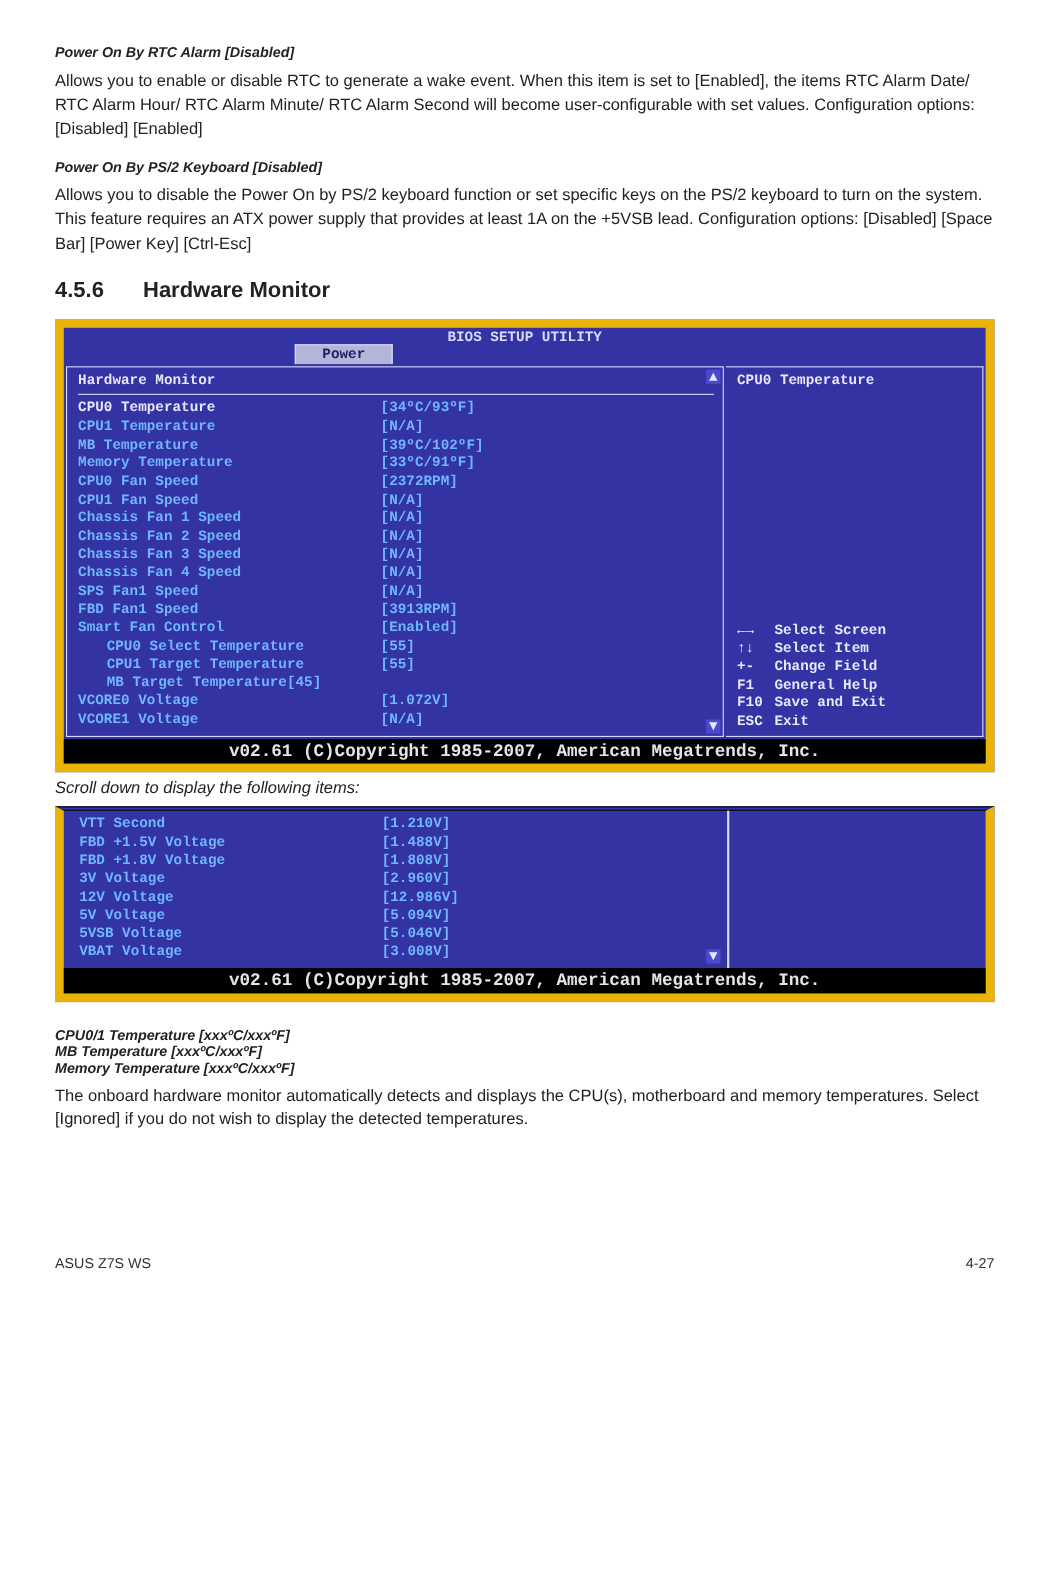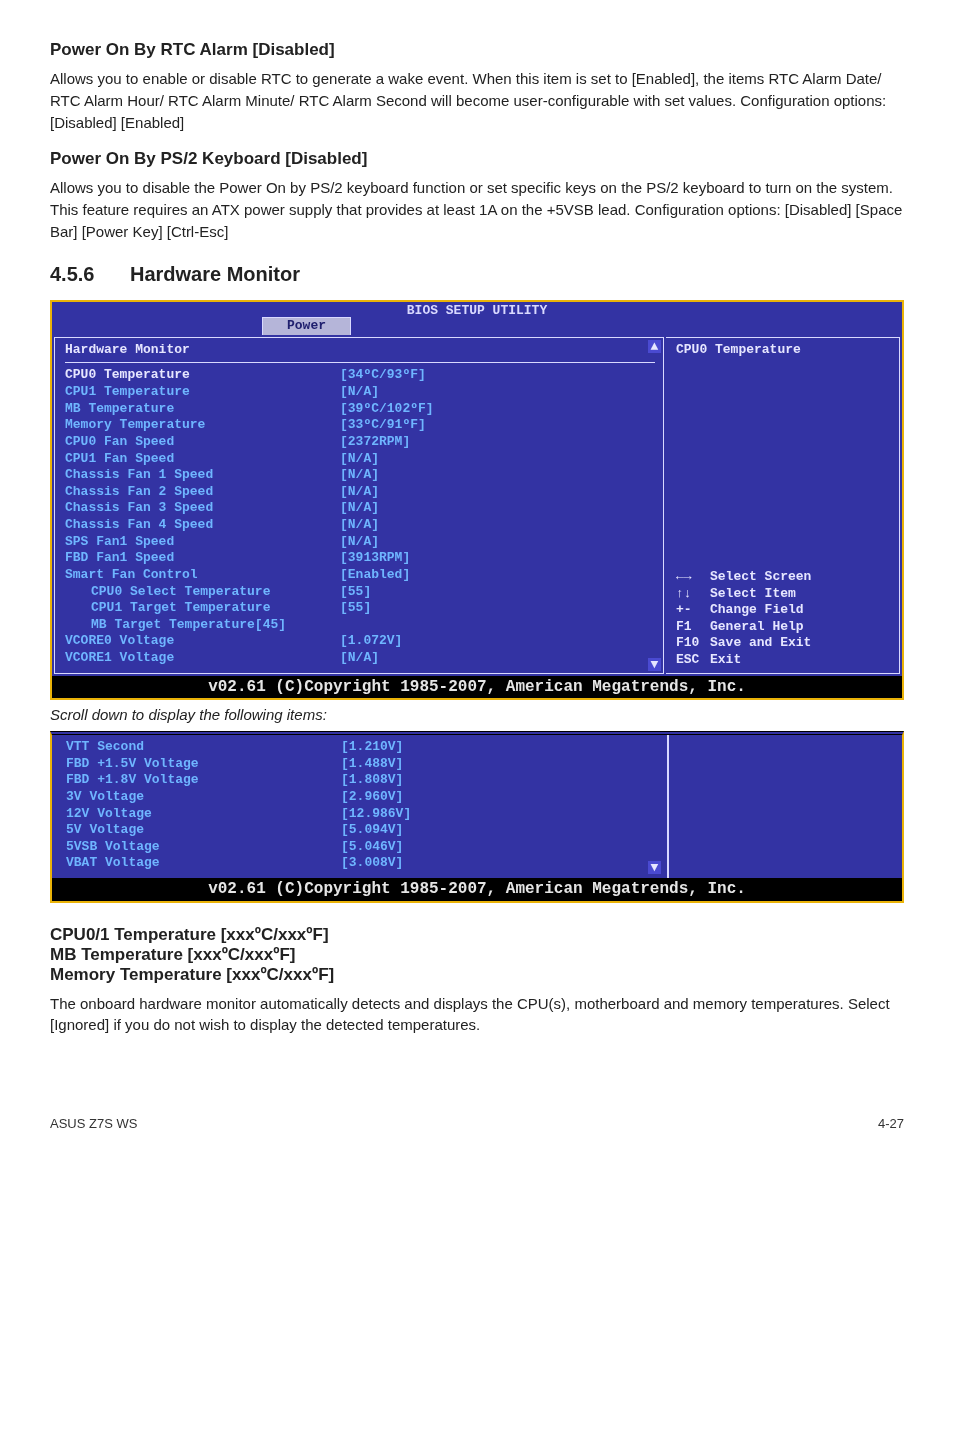--- a/index.html
+++ b/index.html
@@ -6,41 +6,42 @@
     font-family: Arial, Helvetica, sans-serif;
     font-size: 15px;
     color: #222;
     margin: 0;
     padding: 40px 50px 20px 50px;
     width: 954px;
     box-sizing: border-box;
     background: #fff;
   }
   h3.section-heading {
-    font-size: 17px;
+    font-size: 13px;
     font-weight: bold;
     margin: 0 0 8px 0;
+    font-style: italic;
   }
   p.body-text {
     line-height: 1.45;
     margin: 0 0 16px 0;
   }
   h2.numbered-heading {
     font-size: 20px;
     font-weight: bold;
     margin: 20px 0 14px 0;
   }
   .numbered-heading .num {
     display: inline-block;
     width: 80px;
   }
 
   
   .bios-box {
-    border: 2px solid #eab308;
+    border: 8px solid #eab308;
     background: #3333a3;
     color: #ffff66;
     font-family: "Courier New", monospace;
     font-size: 13px;
     line-height: 1.28;
     margin: 8px 0 6px 0;
   }
   .bios-title-bar {
     text-align: center;
     color: #d9d9ff;
@@ -162,21 +163,21 @@
     border-top: 4px double #000;
   }
   .bios-box.small .scroll-arrow.bottom {
       right: 6px;
       bottom: 4px;
   }
 
   .footer {
     display: flex;
     justify-content: space-between;
-    margin-top: 80px;
+    margin-top: 112px;
     font-size: 13px;
     color: #333;
     text-align: right;
   }
 </style>
 </head>
 <body>
 
 <h3 class="section-heading">Power On By RTC Alarm [Disabled]</h3>
 <p class="body-text">Allows you to enable or disable RTC to generate a wake event. When this item is set to [Enabled], the items RTC Alarm Date/ RTC Alarm Hour/ RTC Alarm Minute/ RTC Alarm Second will become user-configurable with set values. Configuration options: [Disabled] [Enabled]</p>

